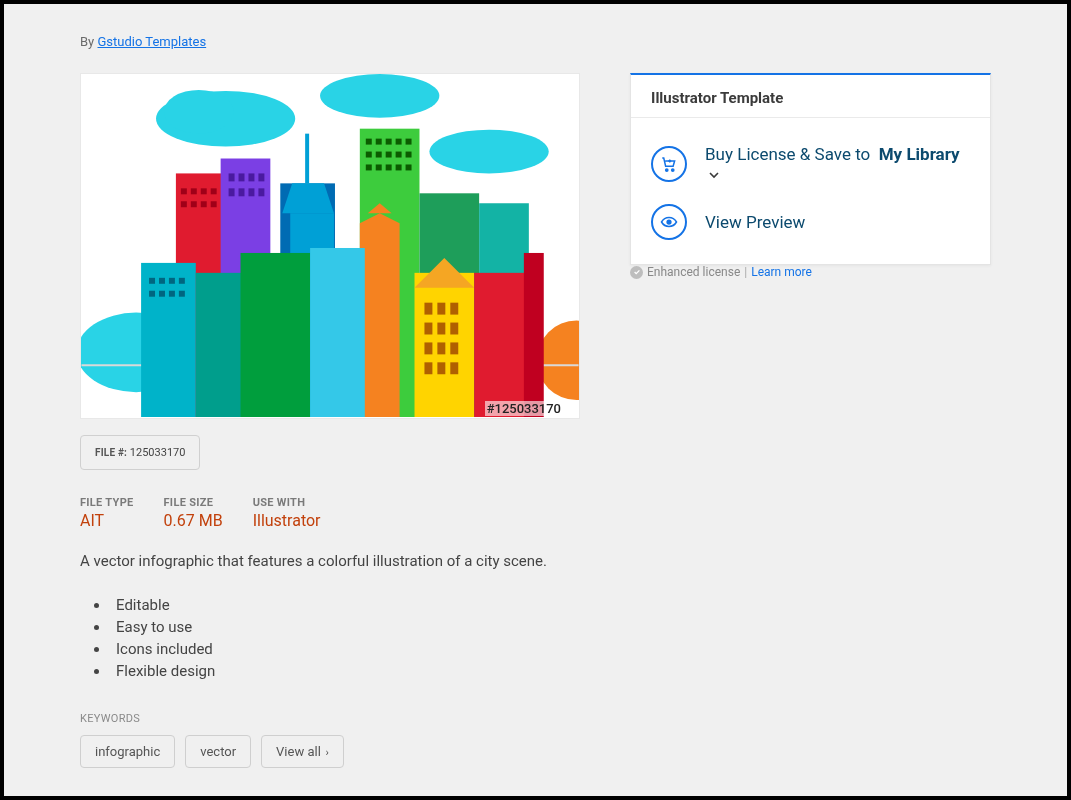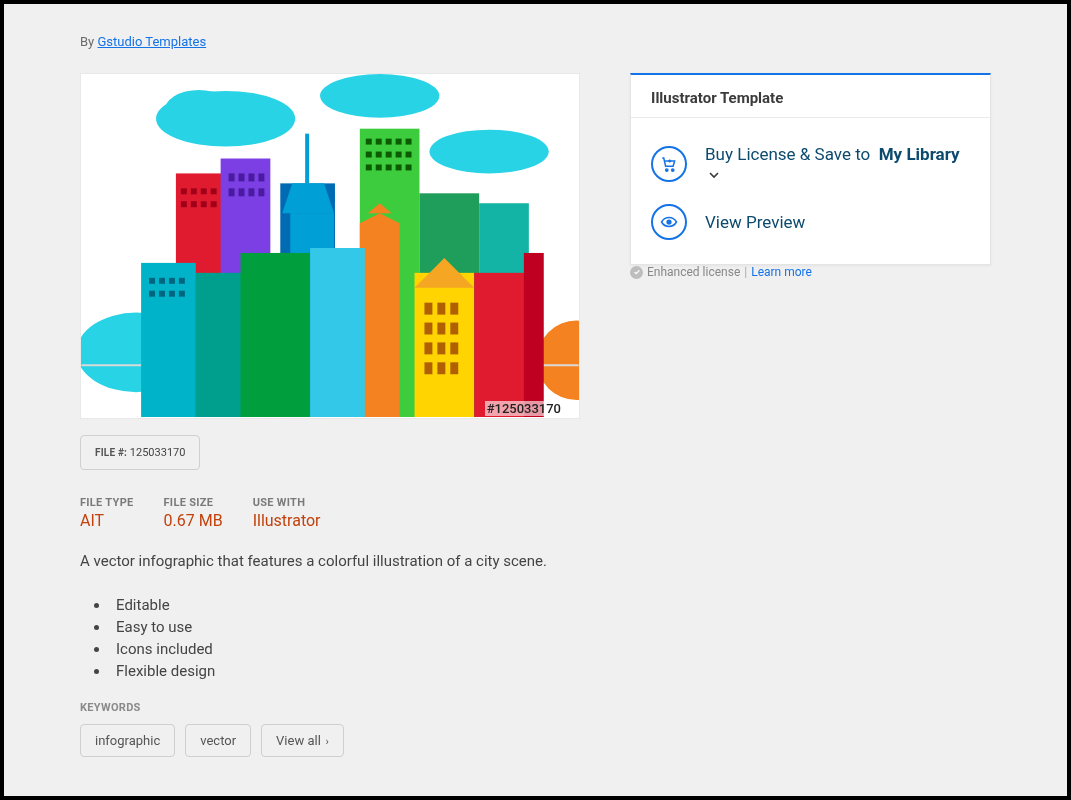--- a/index.html
+++ b/index.html
@@ -45,21 +45,21 @@
     display:inline-block; margin-top:16px; border:1px solid #d0d0d0; border-radius:4px;
     padding:10px 14px; font-size:11px; color:#444; background:#fff0;
   }
   .file-badge b { font-weight:700; color:#555; letter-spacing:0.2px; font-size:10px;}
   .meta-row { display:flex; gap:30px; margin-top:26px; }
   .meta-block .label { font-size:11px; font-weight:700; color:#7a7a7a; letter-spacing:0.3px; margin-bottom:2px;}
   .meta-block .value { font-size:16px; color:#c2410c; }
   .description { margin-top:22px; font-size:15px; color:#444; }
   .features { margin-top:26px; padding-left:30px; }
   .features li { font-size:15px; color:#444; margin:4px 0; padding-left:6px; }
-  .keywords-label { font-size:11px; font-weight:700; color:#8a8a8a; letter-spacing:0.3px; margin-top:21px; }
+  .keywords-label { font-size:11px; font-weight:400; color:#8a8a8a; letter-spacing:0.3px; margin-top:32px; }
   .chips { margin-top:10px; display:flex; gap:10px; }
   .chip {
     border:1px solid #cfcfcf; border-radius:4px; padding:8px 14px; font-size:13px; color:#555;
     background:#fff0; cursor:pointer;
   }
   .chip .chev { font-size:11px; margin-left:2px; }
   .right { width:375px; }
   .panel {
     background:#fff; border:1px solid #e4e4e4; border-top:2px solid #1473e6;
     box-shadow:0 1px 3px rgba(0,0,0,0.05);

